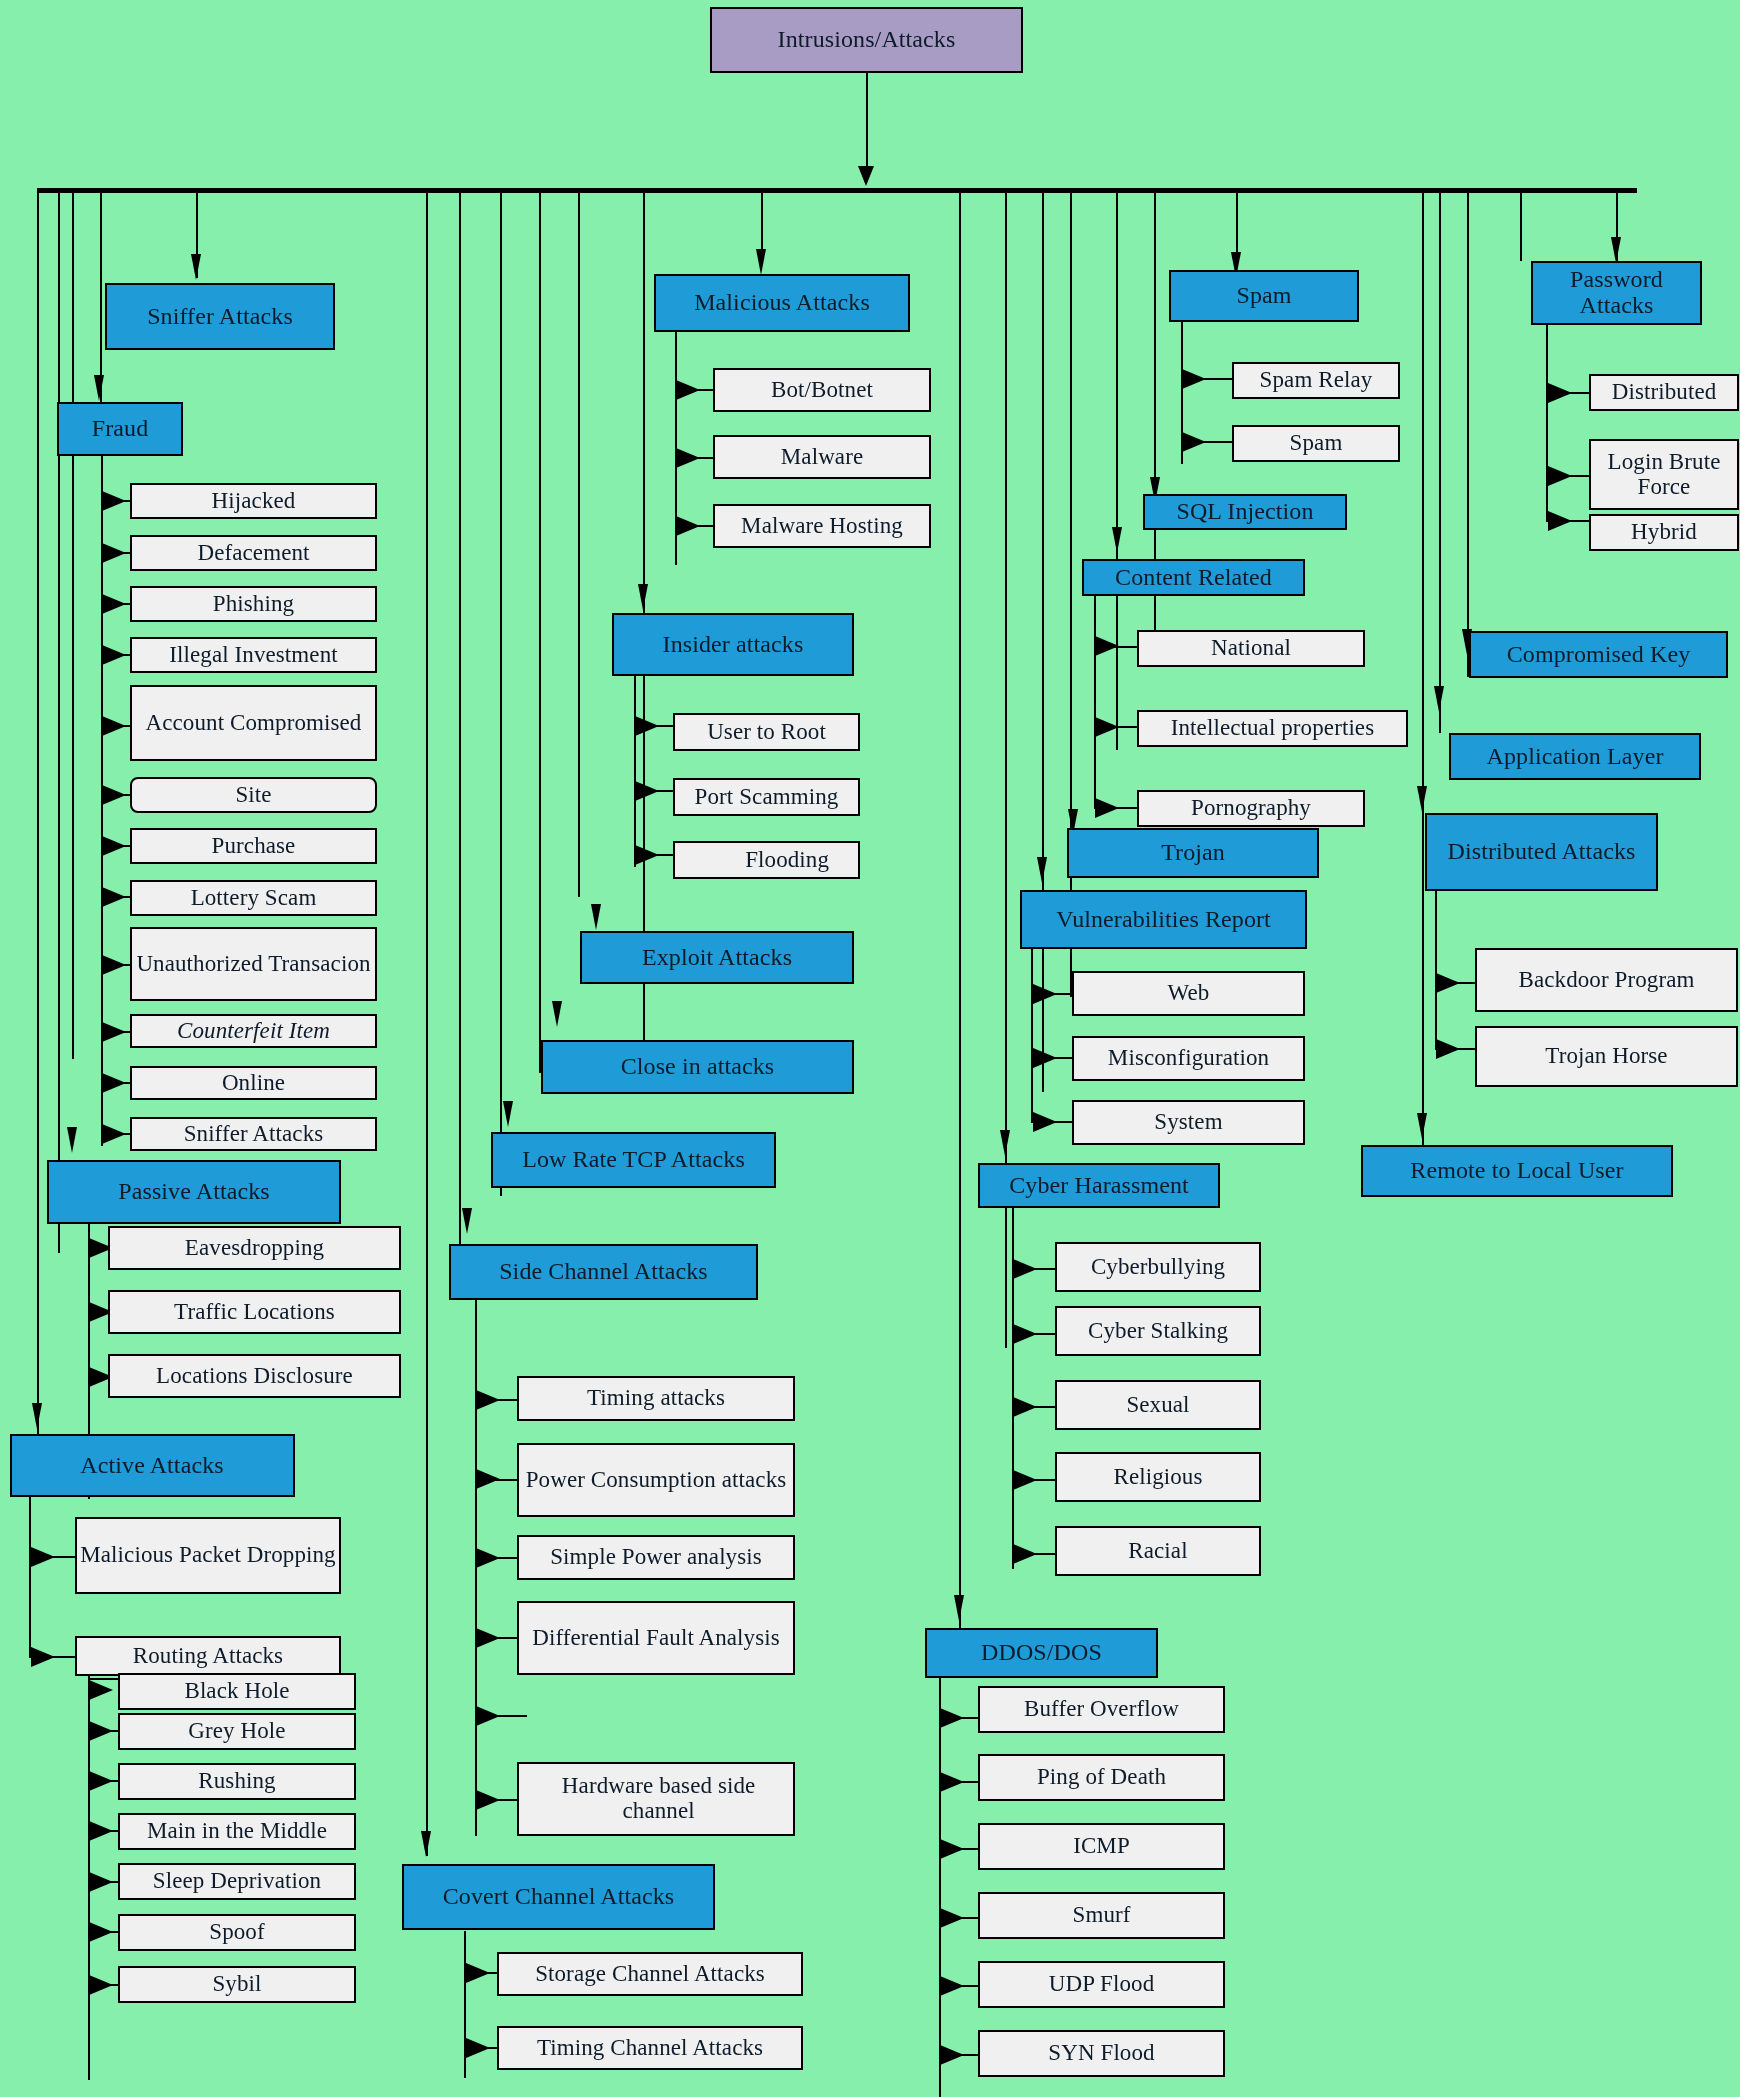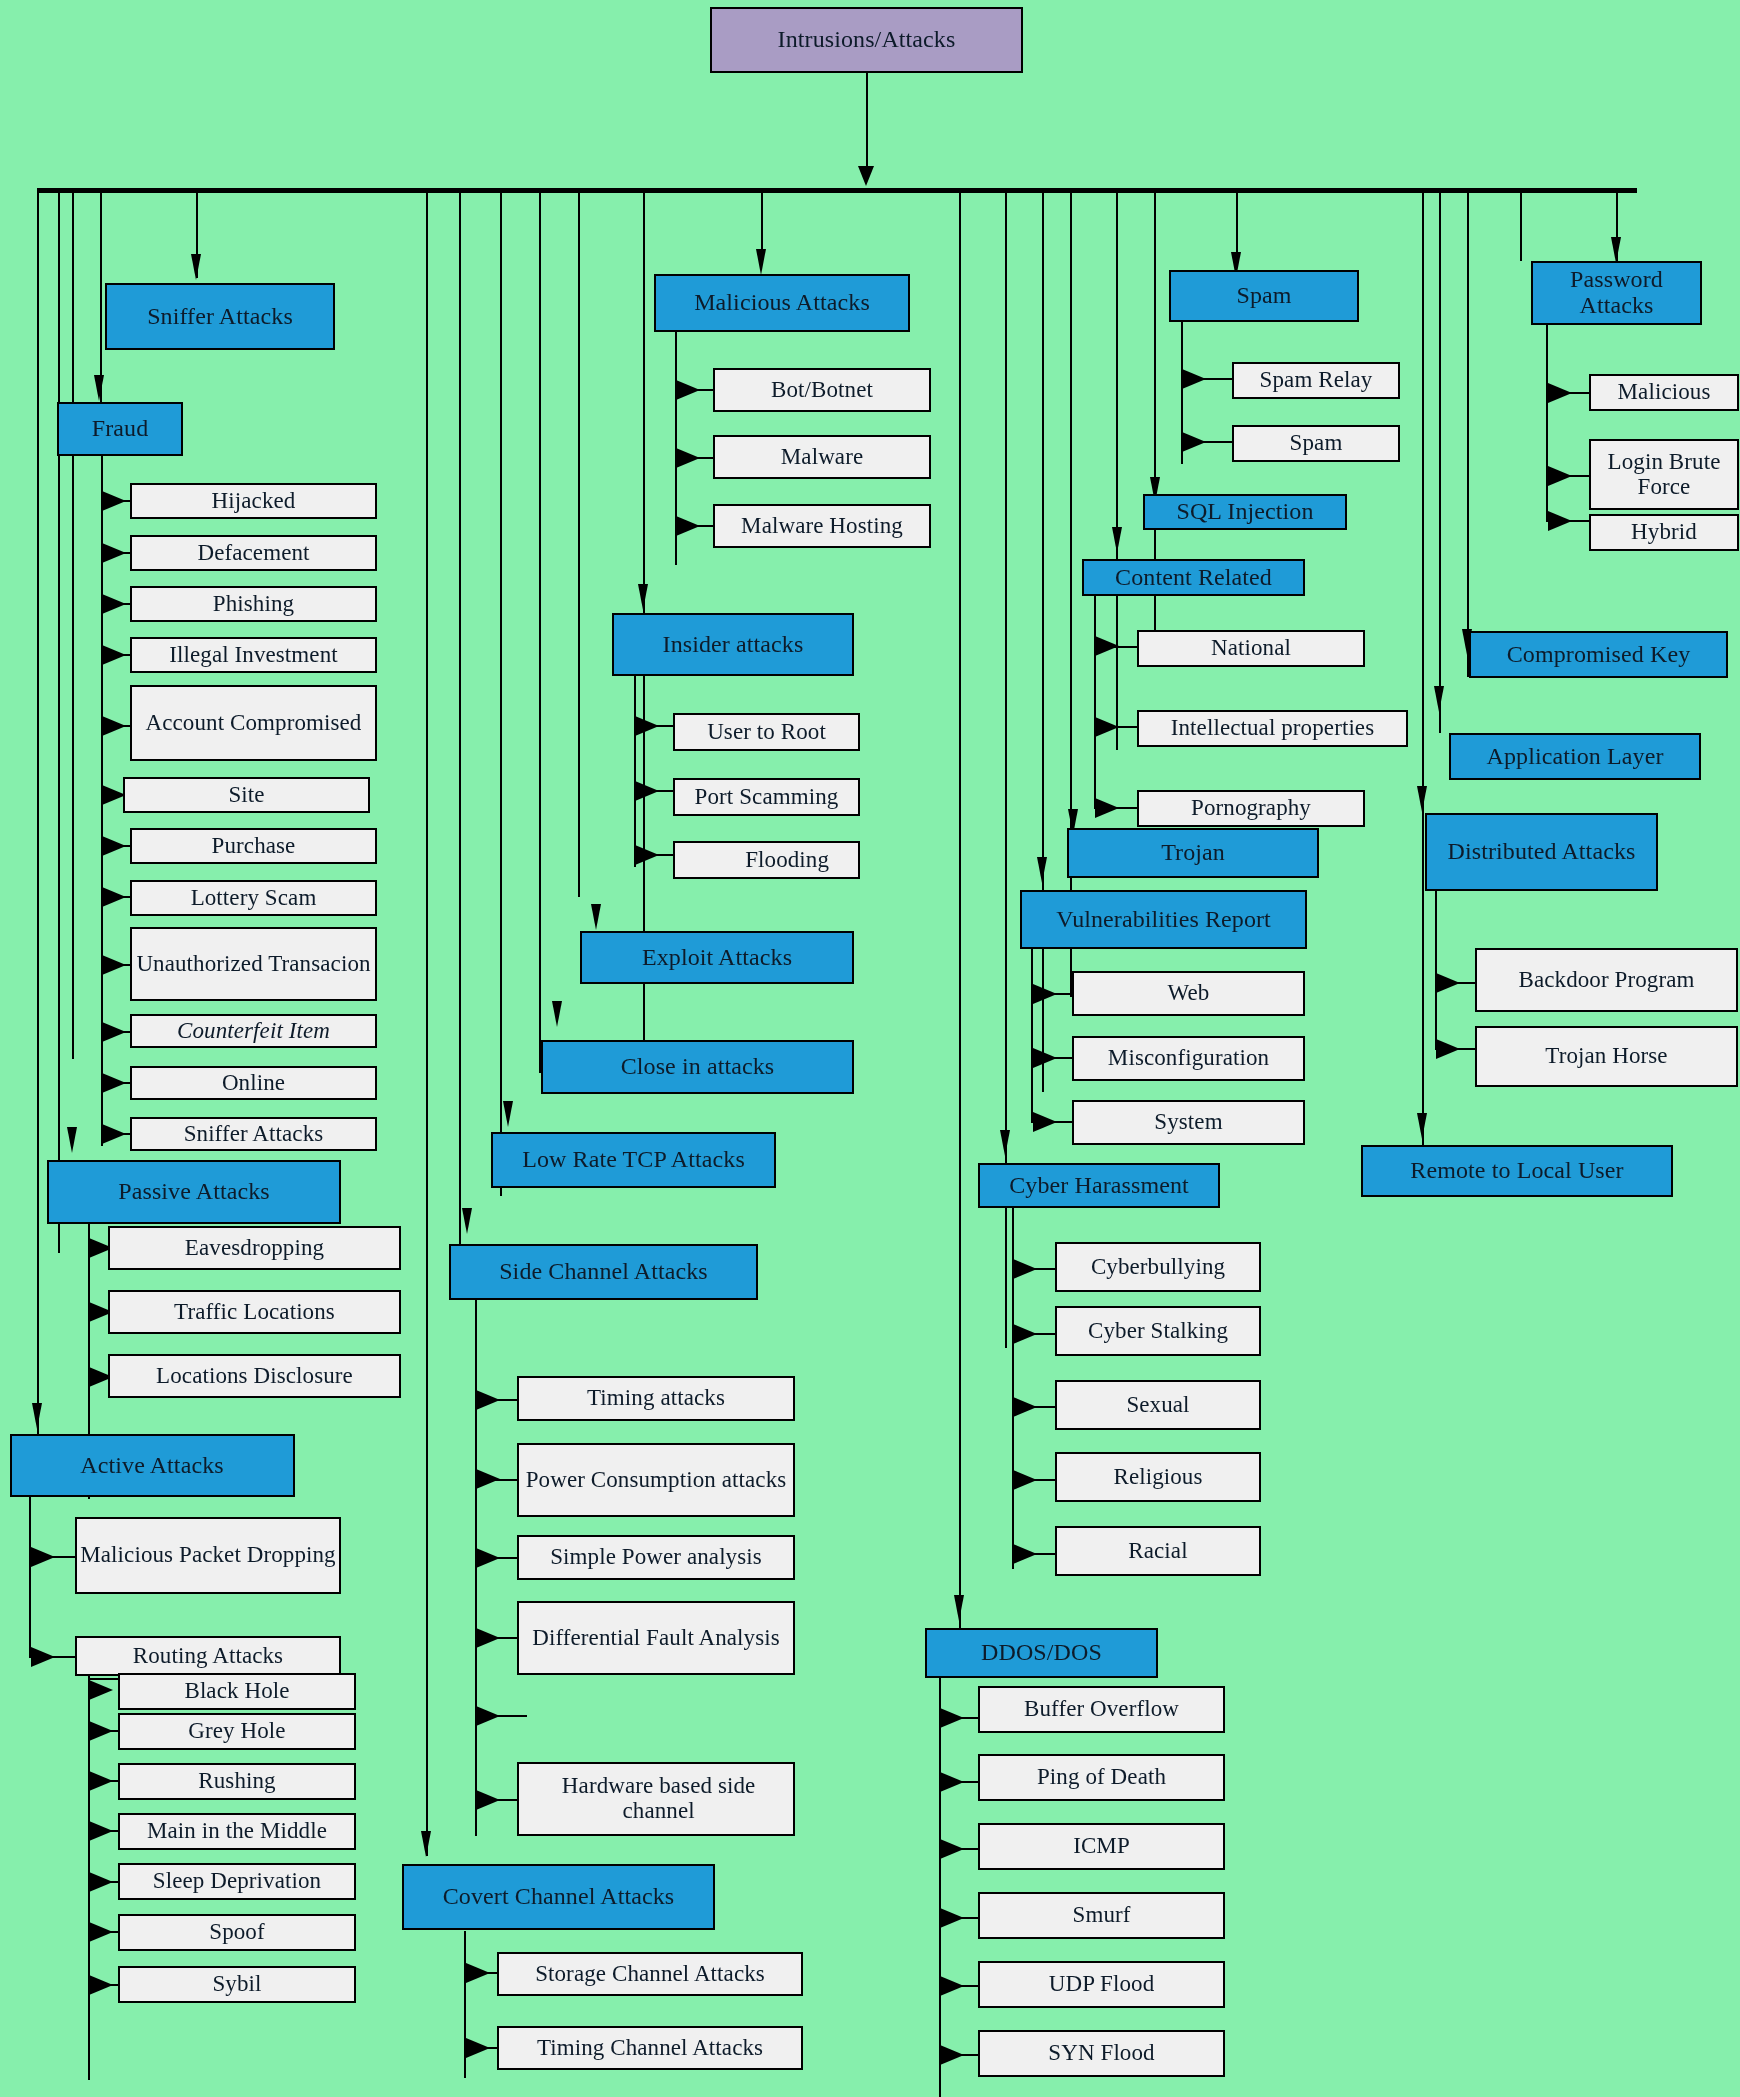--- a/index.html
+++ b/index.html
@@ -109,21 +109,21 @@
   <div class="hline" style="left:101px;top:654px;width:61px;"></div>
   <div class="arrowright" style="left:102px;top:645px;"></div>
   <div class="node leaf" style="left:130px;top:637px;width:247px;height:36px;">Illegal Investment</div>
 
   <div class="hline" style="left:101px;top:725px;width:61px;"></div>
   <div class="arrowright" style="left:102px;top:716px;"></div>
   <div class="node leaf" style="left:130px;top:685px;width:247px;height:76px;">Account Compromised</div>
 
   <div class="hline" style="left:101px;top:794px;width:61px;"></div>
   <div class="arrowright" style="left:102px;top:785px;"></div>
-  <div class="node leaf" style="left:123px;top:777px;width:247px;height:36px;">Site</div>
+  <div class="node leaf" style="left:130px;top:777px;width:247px;height:36px;border-radius:8px;">Site</div>
 
   <div class="hline" style="left:101px;top:845px;width:61px;"></div>
   <div class="arrowright" style="left:102px;top:836px;"></div>
   <div class="node leaf" style="left:130px;top:828px;width:247px;height:36px;">Purchase</div>
 
   <div class="hline" style="left:101px;top:896px;width:61px;"></div>
   <div class="arrowright" style="left:102px;top:887px;"></div>
   <div class="node leaf" style="left:130px;top:880px;width:247px;height:36px;">Lottery Scam</div>
 
   <div class="hline" style="left:101px;top:964px;width:61px;"></div>
@@ -382,21 +382,21 @@
   <div class="hline" style="left:939px;top:2054px;width:55px;"></div>
   <div class="arrowright" style="left:940px;top:2045px;"></div>
   <div class="node leaf" style="left:978px;top:2030px;width:247px;height:47px;">SYN Flood</div>
 
   <div class="arrowdown slim" style="left:1611px;top:237px;"></div>
   <div class="node cat" style="left:1531px;top:261px;width:171px;height:64px;">Password Attacks</div>
 
   <div class="vline" style="left:1546px;top:325px;height:195px;"></div>
   <div class="hline" style="left:1546px;top:392px;width:52px;"></div>
   <div class="arrowright" style="left:1548px;top:383px;"></div>
-  <div class="node leaf" style="left:1589px;top:374px;width:150px;height:37px;">Malicious</div>
+  <div class="node leaf" style="left:1589px;top:374px;width:150px;height:37px;">Distributed</div>
 
   <div class="hline" style="left:1546px;top:475px;width:52px;"></div>
   <div class="arrowright" style="left:1548px;top:466px;"></div>
   <div class="node leaf" style="left:1589px;top:439px;width:150px;height:71px;">Login Brute Force</div>
 
   <div class="hline" style="left:1546px;top:520px;width:52px;"></div>
   <div class="arrowright" style="left:1548px;top:511px;"></div>
   <div class="node leaf" style="left:1589px;top:514px;width:150px;height:37px;">Hybrid</div>
 
   <div class="arrowdown slim" style="left:1462px;top:629px;"></div>

